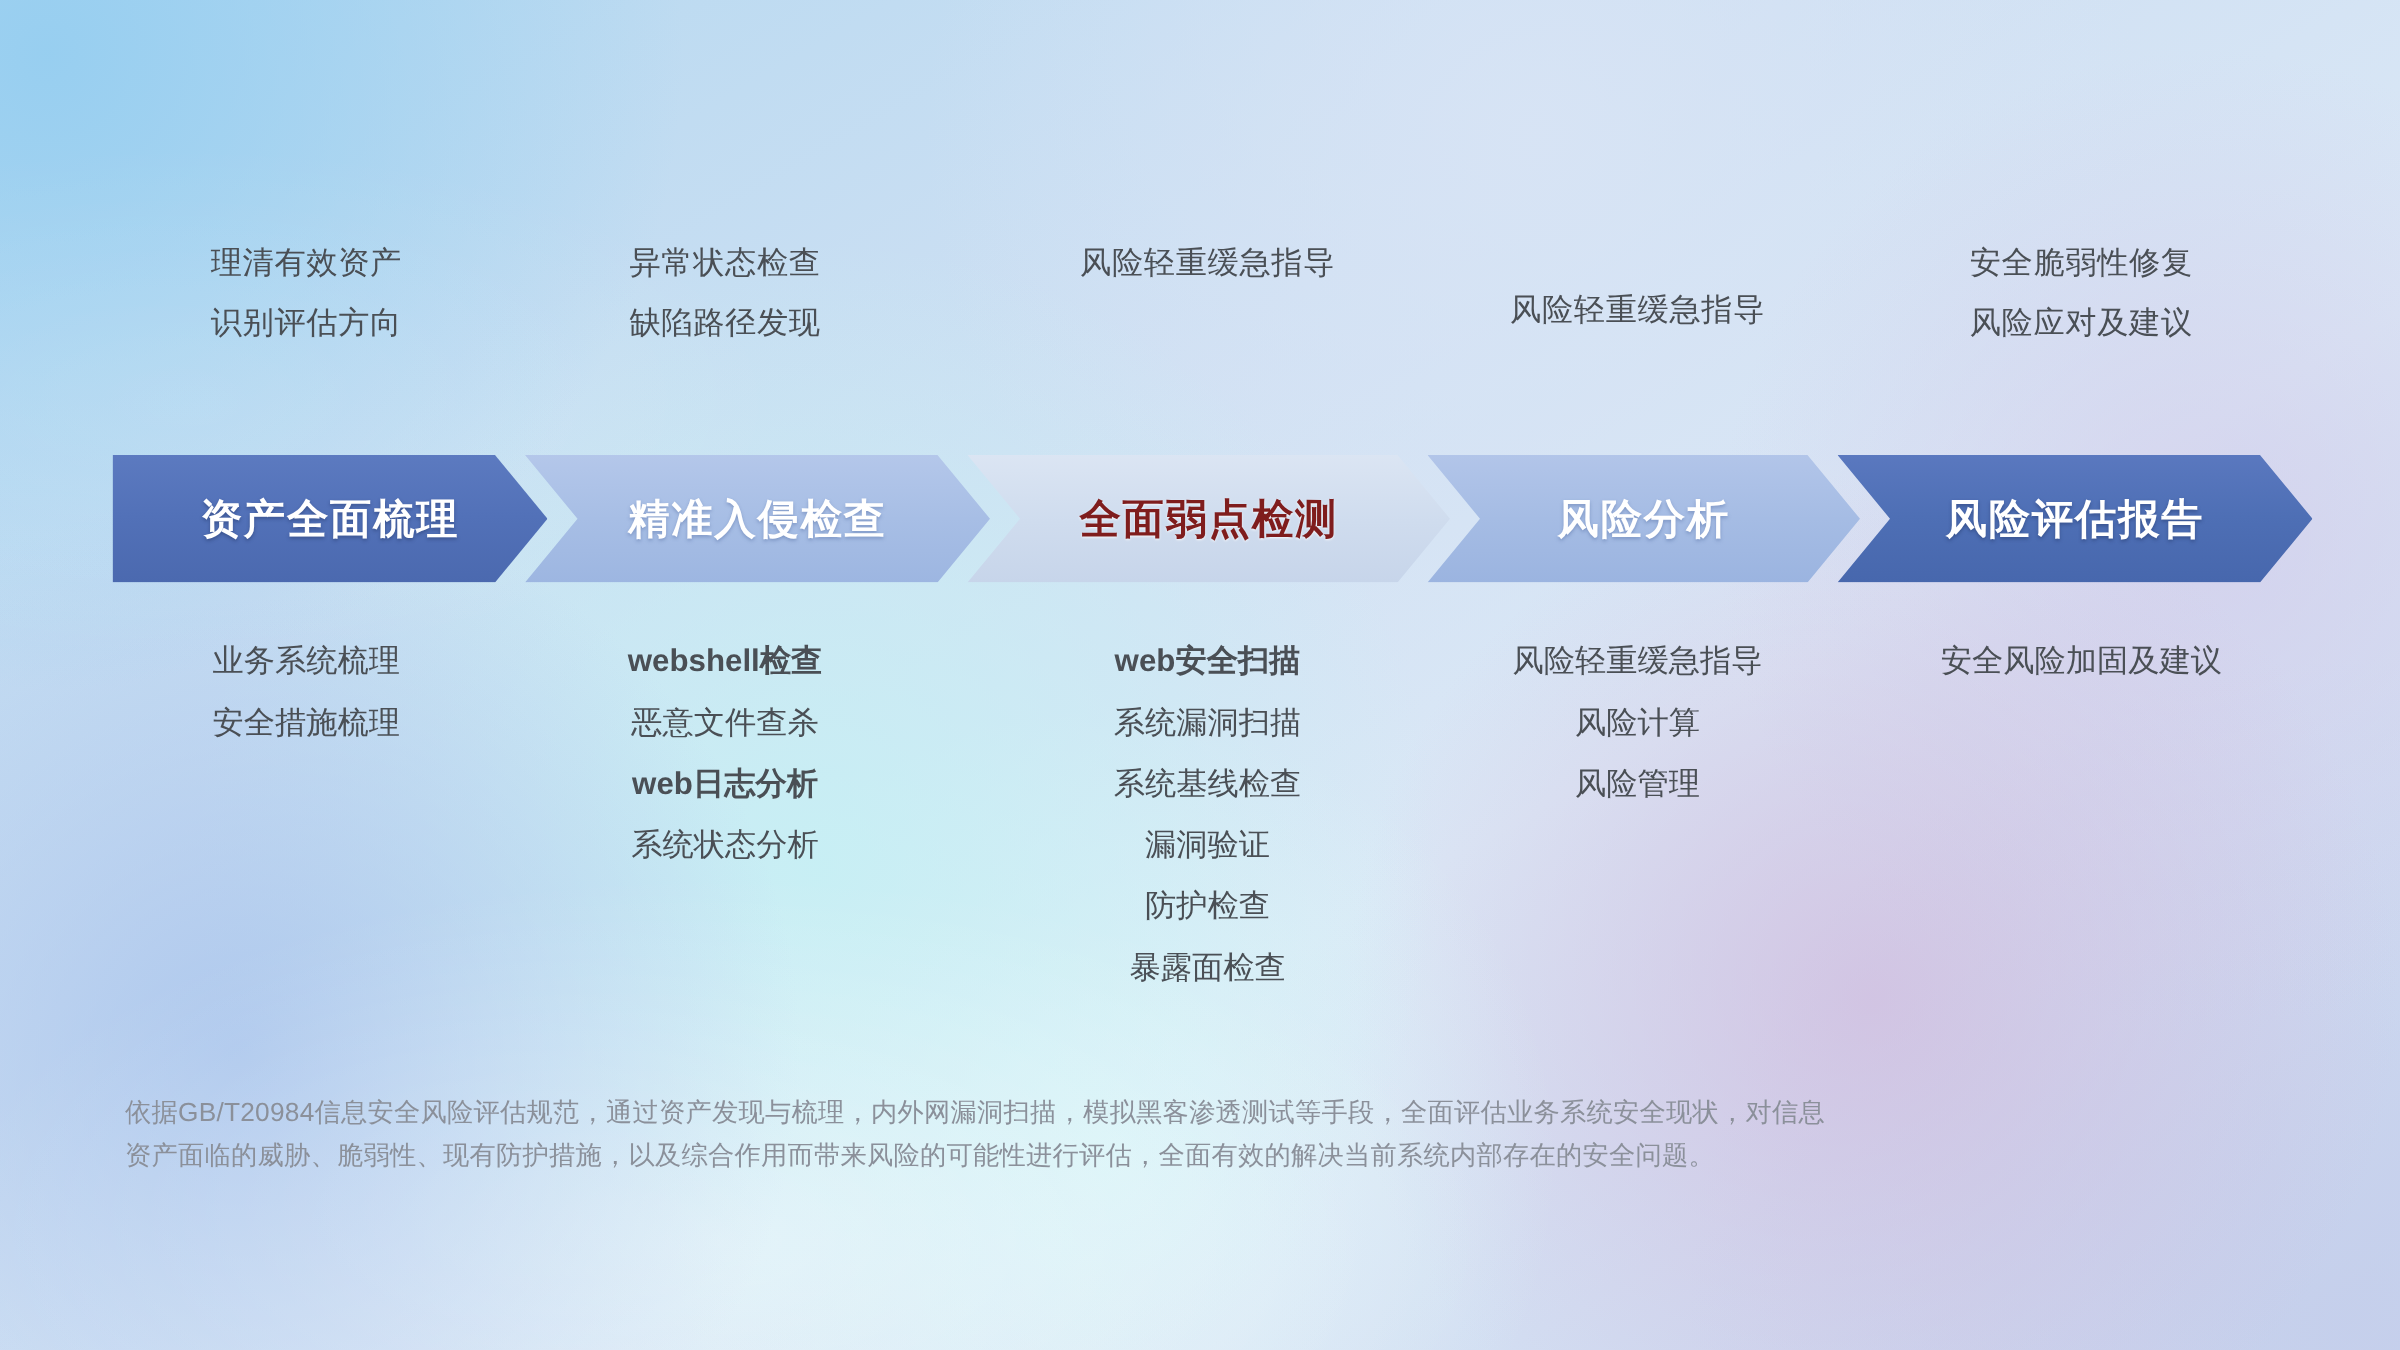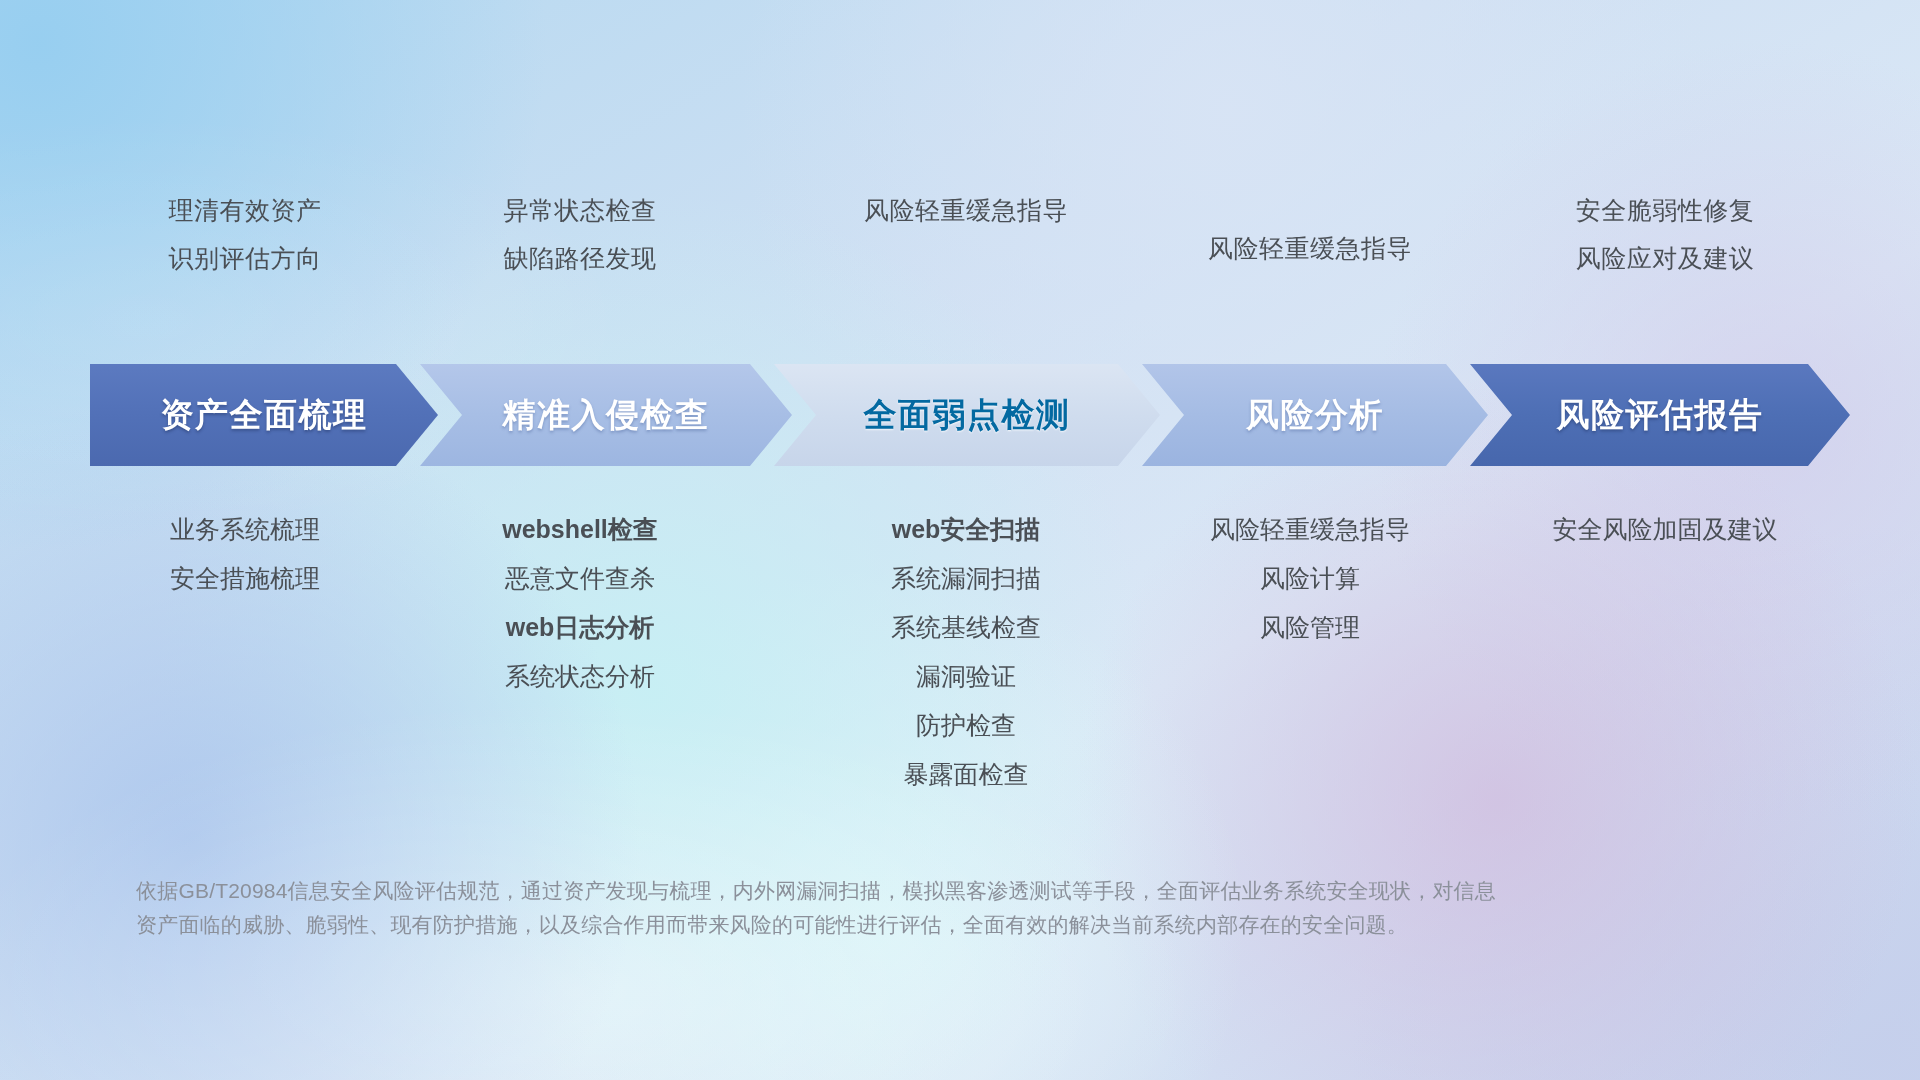--- a/index.html
+++ b/index.html
@@ -92,21 +92,21 @@
   }
   .chev.dark .label {
     color: #ffffff;
     text-shadow: 0 2px 3px rgba(30,48,96,0.45);
   }
   .chev.mid .label {
     color: #ffffff;
     text-shadow: 0 2px 3px rgba(70,95,150,0.40);
   }
   .chev.pale .label {
-    color: #0369a1;
+    color: #7f1d1d;
     text-shadow: 0 1px 2px rgba(255,255,255,0.85);
   }
   
   .clip-first  { clip-path: polygon(0 0, calc(100% - 42px) 0, 100% 50%, calc(100% - 42px) 100%, 0 100%); }
   .clip-mid    { clip-path: polygon(0 0, calc(100% - 42px) 0, 100% 50%, calc(100% - 42px) 100%, 0 100%, 42px 50%); }
 
   
   .col-bot {
     position: absolute;
     text-align: center;
@@ -121,21 +121,20 @@
   
   #footer {
     position: absolute;
     left: 100px;
     top: 874px;
     width: 1560px;
     color: #8b909a;
     font-size: 21px;
     line-height: 34px;
     letter-spacing: 0.2px;
-    margin-left: 36px;
   }
   #footer .ln { display: block; }
 </style>
 </head>
 <body>
 
 <div id="bg"></div>
 <div id="bg-soft"></div>
 
 <div id="stage">

